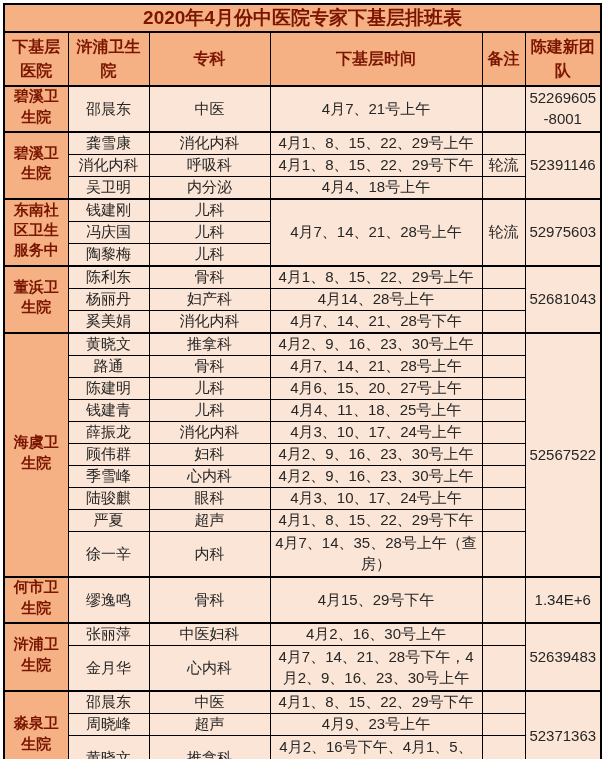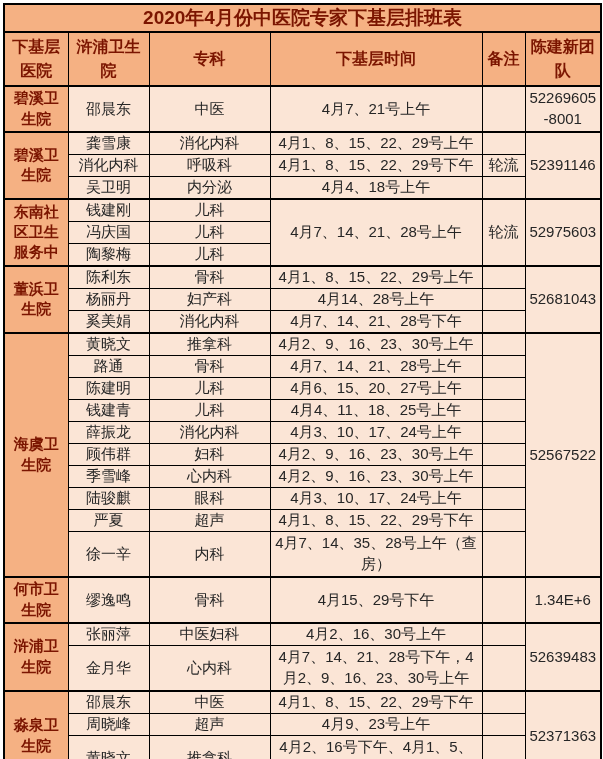--- a/index.html
+++ b/index.html
@@ -48,20 +48,21 @@
     background:var(--row_bg);
     color:var(--data_text);
     font-size:15px;
     height:21px;
     line-height:1.35;
   }
   td.hosp{
     background:var(--header_bg);
     color:var(--accent_text);
     font-weight:bold;
+    font-family:Liberation Mono, monospace;
   }
   tr.group-start td{border-top:2px solid var(--border_color);}
   tr.tall td{height:44px;}
   td.phone{word-break:break-all;}
 </style>
 </head>
 <body>
 
 <table>
   <colgroup>

